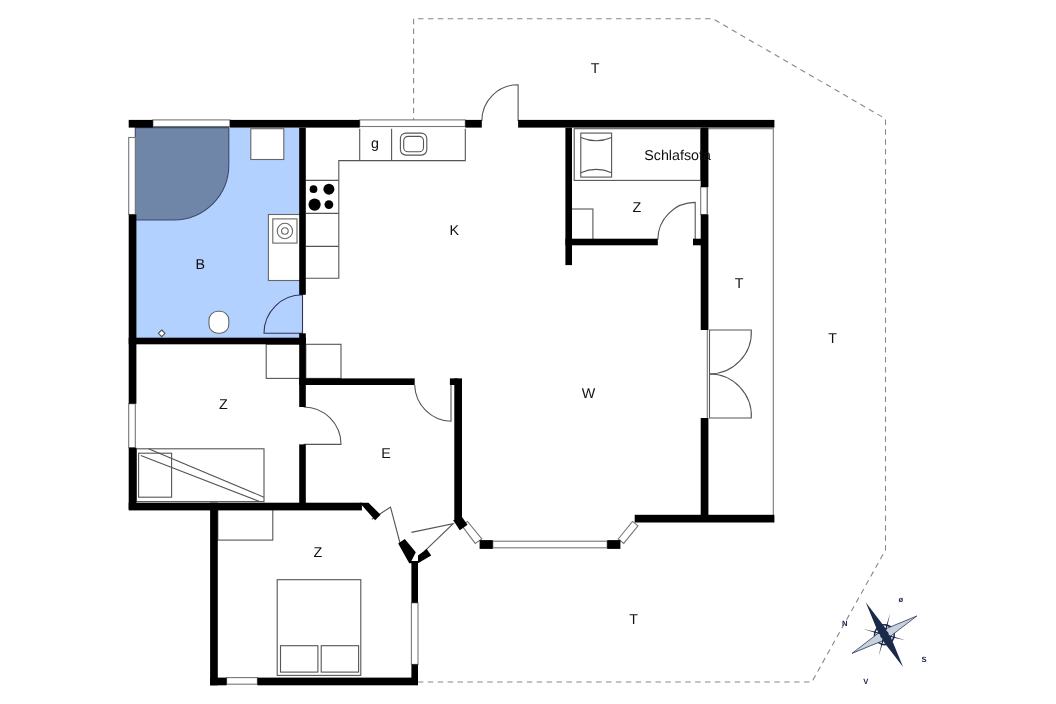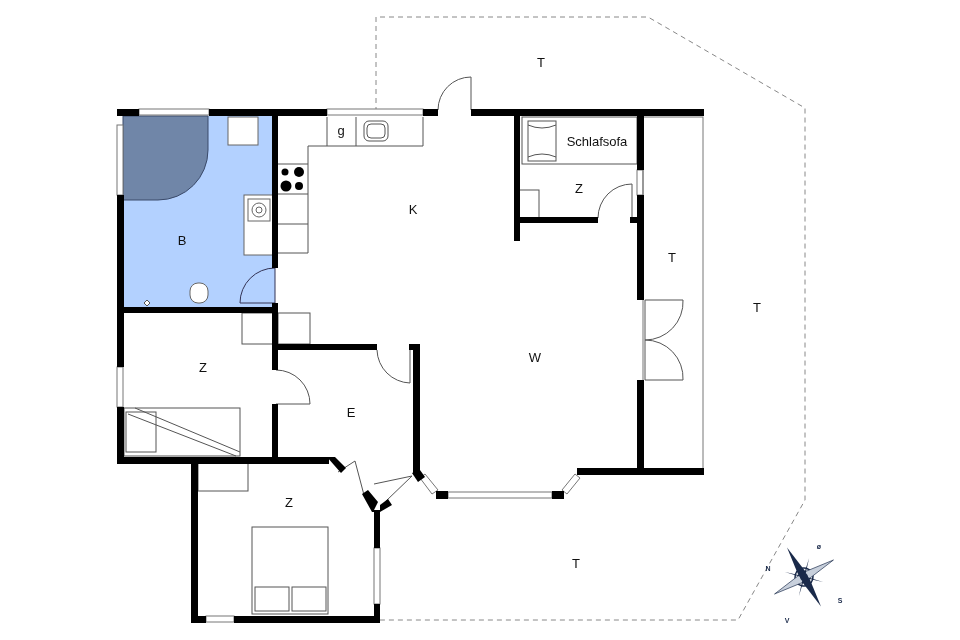--- a/index.html
+++ b/index.html
@@ -157,21 +157,21 @@
     <polygon points="14,14 2,3 3,2" fill="#1a2a4a"></polygon>
     <polygon points="14,-14 2,-3 3,-2" fill="#1a2a4a"></polygon>
     <polygon points="-14,14 -2,3 -3,2" fill="#1a2a4a"></polygon>
     <circle r="4" fill="#1a2a4a"></circle>
   </g>
 </svg>
 
 <div class="lbl" style="left:182px;top:240px">B</div>
 <div class="lbl" style="left:413px;top:209px">K</div>
 <div class="lbl" style="left:579px;top:188px">Z</div>
-<div class="lbl" style="left:597px;top:141px">Schlafsofa</div>
+<div class="lbl" style="left:616px;top:141px">Schlafsofa</div>
 <div class="lbl" style="left:203px;top:367px">Z</div>
 <div class="lbl" style="left:351px;top:412px">E</div>
 <div class="lbl" style="left:535px;top:357px">W</div>
 <div class="lbl" style="left:289px;top:502px">Z</div>
 <div class="lbl" style="left:541px;top:62px">T</div>
 <div class="lbl" style="left:672px;top:257px">T</div>
 <div class="lbl" style="left:757px;top:307px">T</div>
 <div class="lbl" style="left:576px;top:563px">T</div>
 <div class="lbl" style="left:341px;top:130px">g</div>
 

